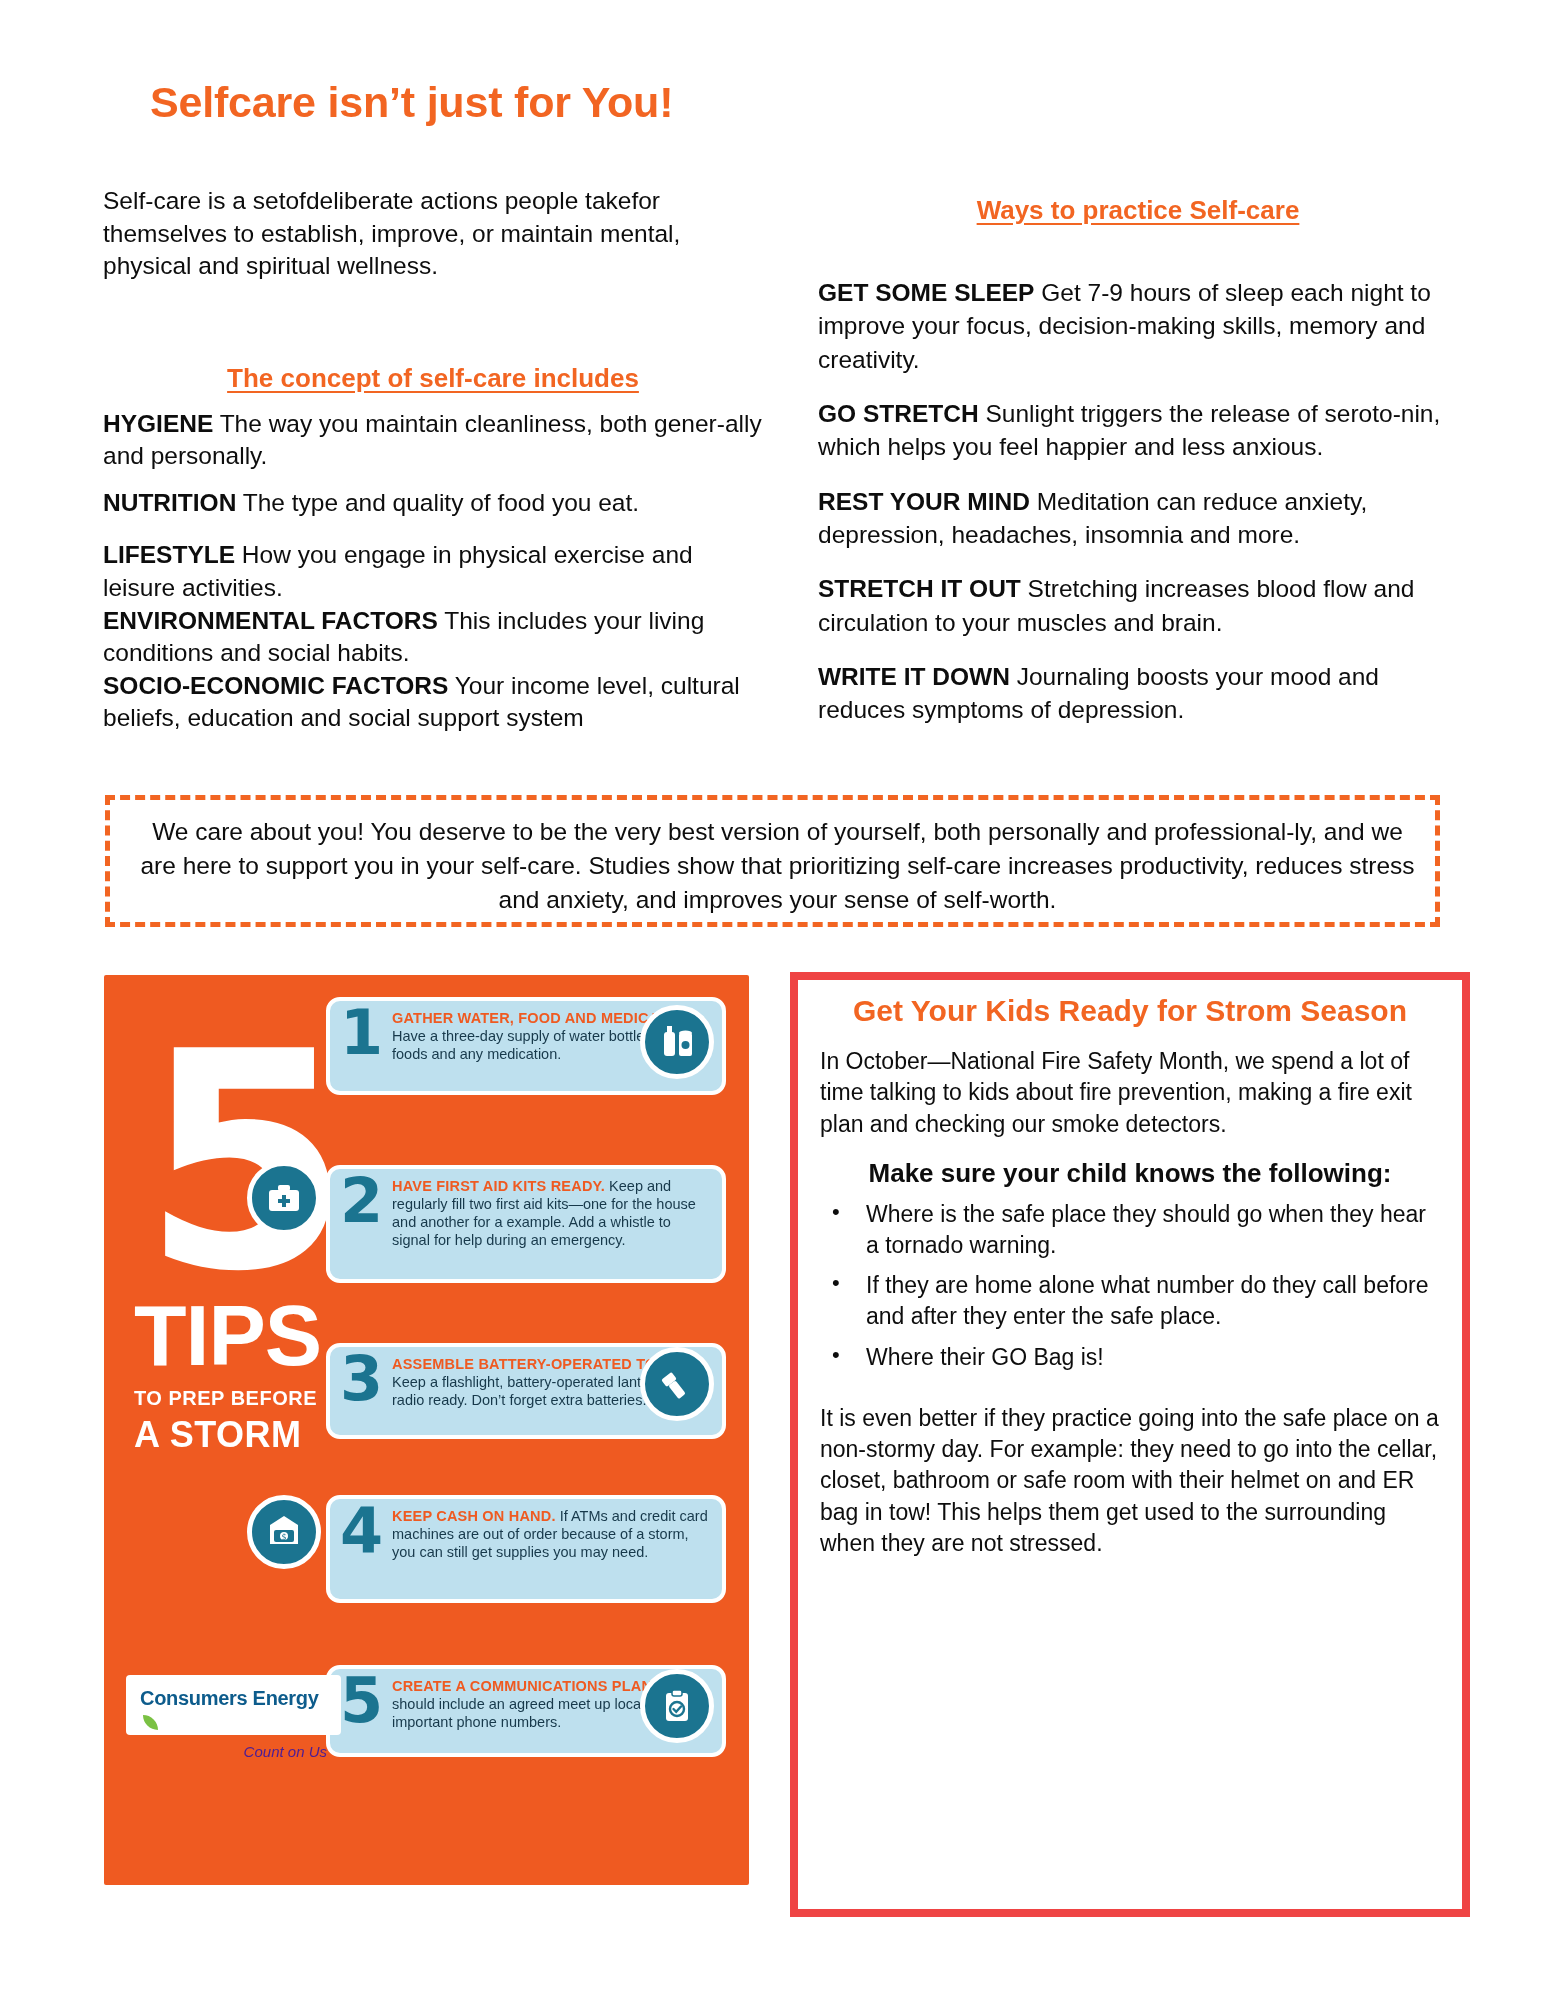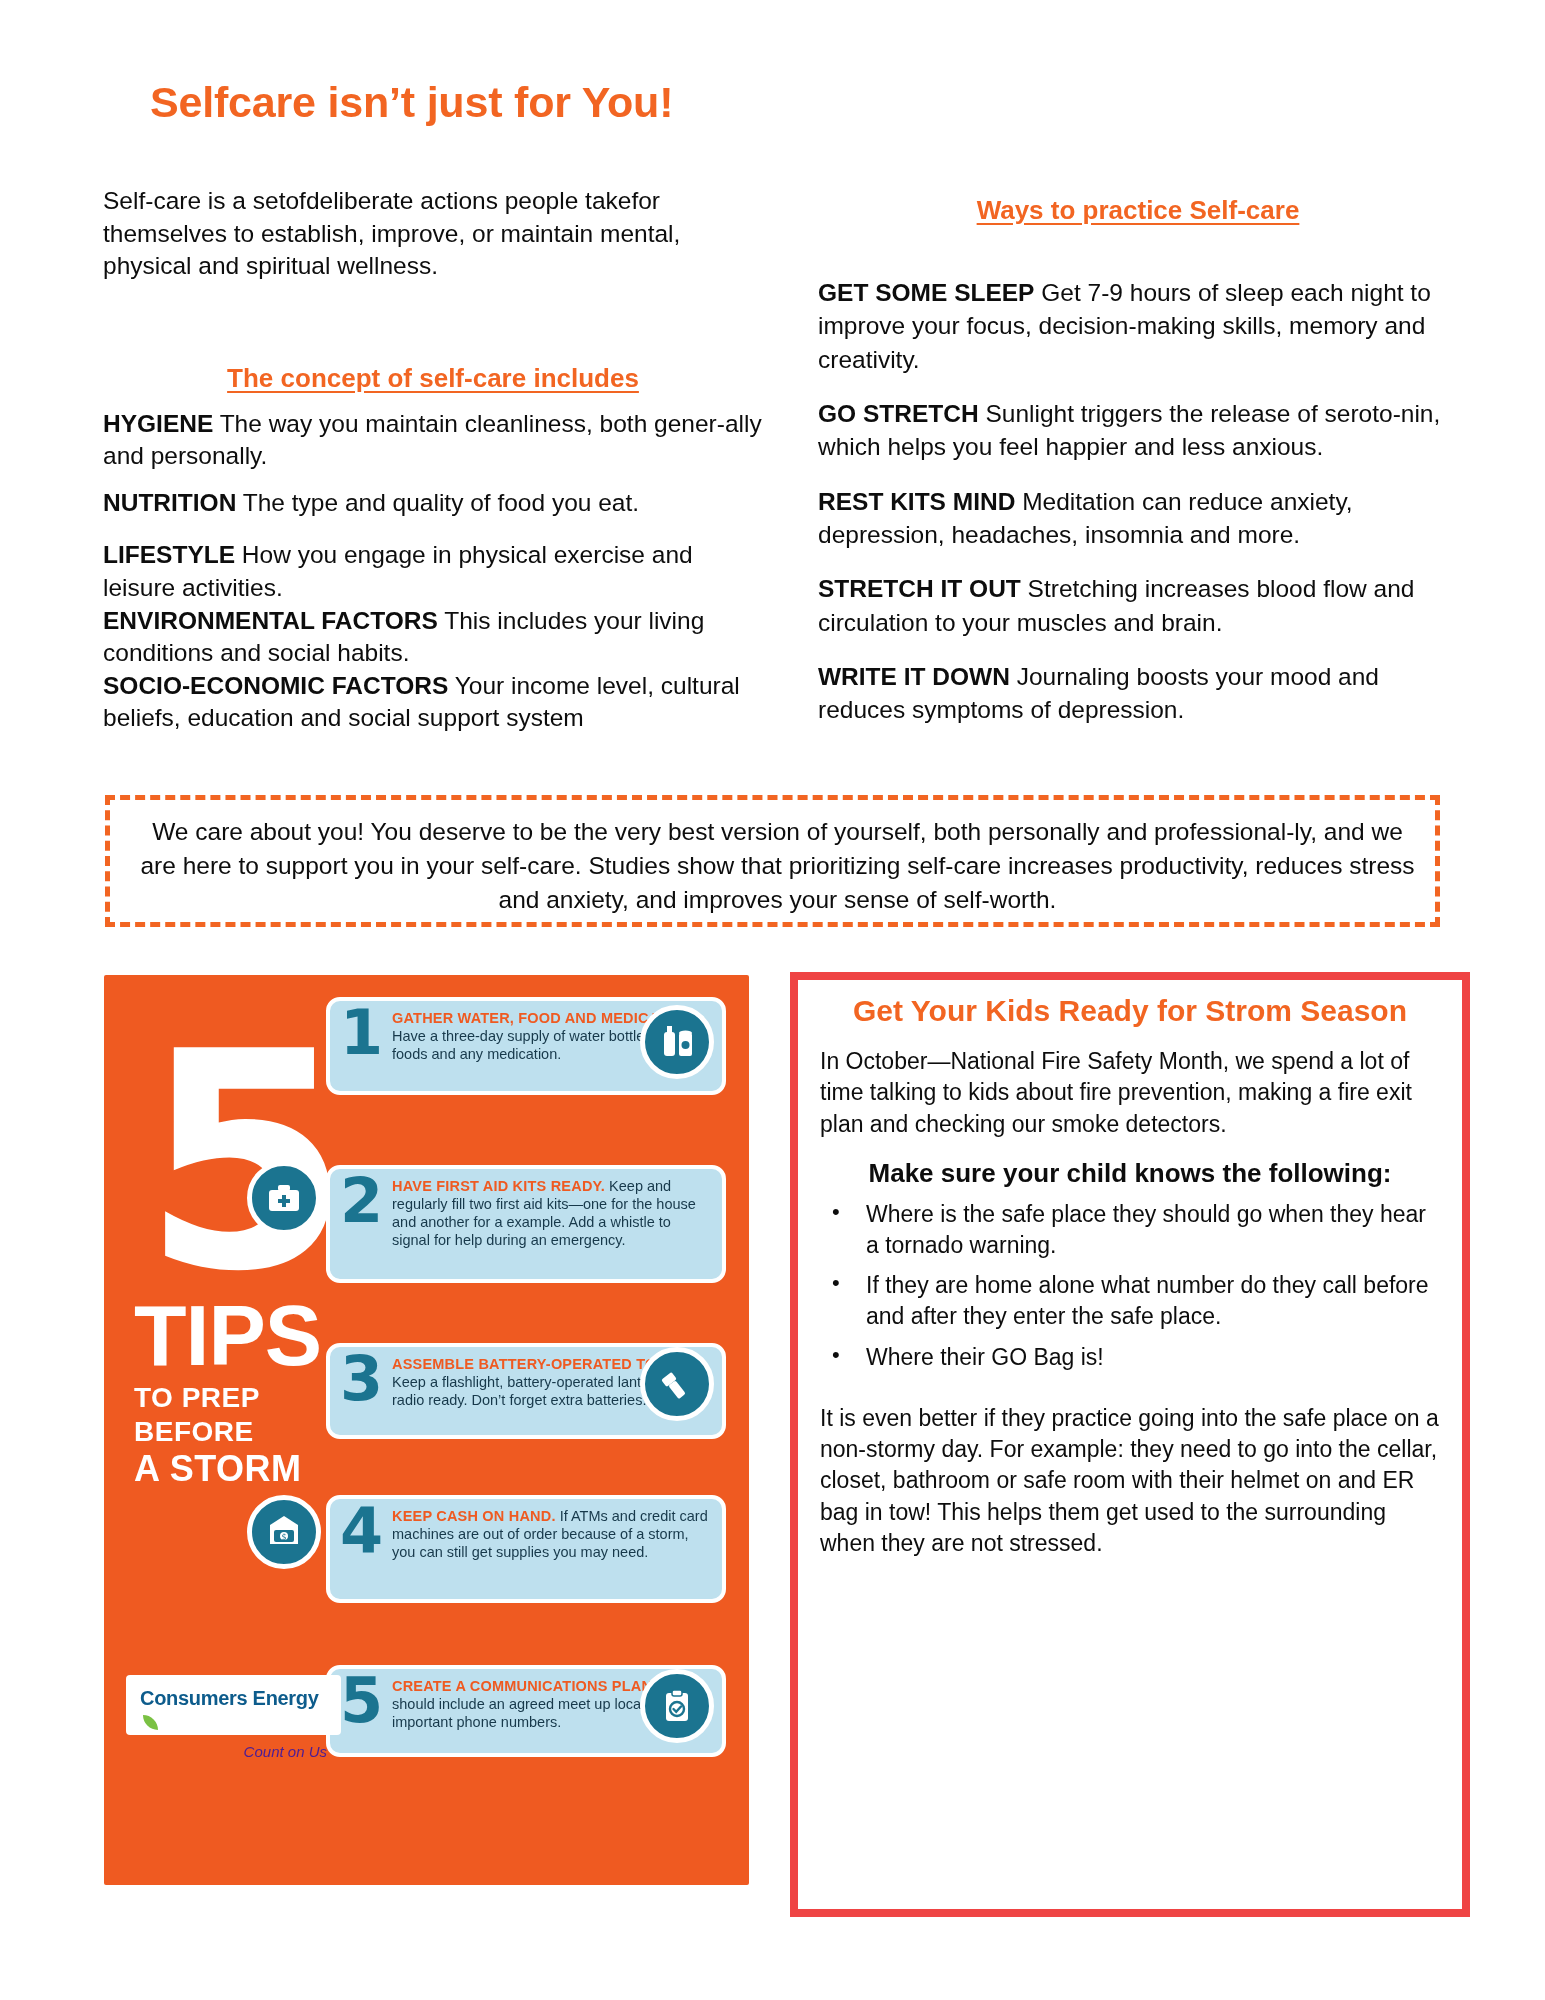--- a/index.html
+++ b/index.html
@@ -57,21 +57,21 @@
   .poster-big5{
     position:absolute;left:38px;top:38px;width:230px;height:330px;
     color:#ffffff;font-size:300px;font-weight:bold;line-height:300px;
     font-family:"DejaVu Sans", sans-serif;
   }
   .poster-tips{
     position:absolute;left:30px;top:318px;width:250px;
     color:#ffffff;font-weight:bold;
   }
   .poster-tips .tips-word{font-size:86px;line-height:84px;letter-spacing:-1px;}
-  .poster-tips .prep{font-size:28px;line-height:34px;letter-spacing:.5px;margin-top:4px;}
+  .poster-tips .prep{font-size:20px;line-height:34px;letter-spacing:.5px;margin-top:4px;}
   .poster-tips .storm{font-size:36px;line-height:40px;letter-spacing:.5px;}
 
   .tip-card{
     position:absolute;left:222px;width:400px;
     background:#BEE0EE;border-radius:14px;border:4px solid #ffffff;
     box-sizing:border-box;padding:8px 10px 9px 62px;
   }
   .tip-num{
     position:absolute;left:10px;top:2px;
     font-size:62px;font-weight:bold;color:#1B7490;line-height:60px;
@@ -146,21 +146,21 @@
   <div class="col-right">
     <div class="sub-head right-head">Ways to practice Self-care</div>
 
     <div class="way">
       <b>GET SOME SLEEP</b><span> Get 7-9 hours of sleep each night to improve your focus, decision-making skills, memory and creativity.</span>
     </div>
     <div class="way">
       <b>GO STRETCH</b><span> Sunlight triggers the release of seroto-nin, which helps you feel happier and less anxious.</span>
     </div>
     <div class="way">
-      <b>REST KITS MIND</b><span> Meditation can reduce anxiety, depression, headaches, insomnia and more.</span>
+      <b>REST YOUR MIND</b><span> Meditation can reduce anxiety, depression, headaches, insomnia and more.</span>
     </div>
     <div class="way">
       <b>STRETCH IT OUT</b><span> Stretching increases blood flow and circulation to your muscles and brain.</span>
     </div>
     <div class="way">
       <b>WRITE IT DOWN</b><span> Journaling boosts your mood and reduces symptoms of depression.</span>
     </div>
   </div>
 
   <div class="callout">

